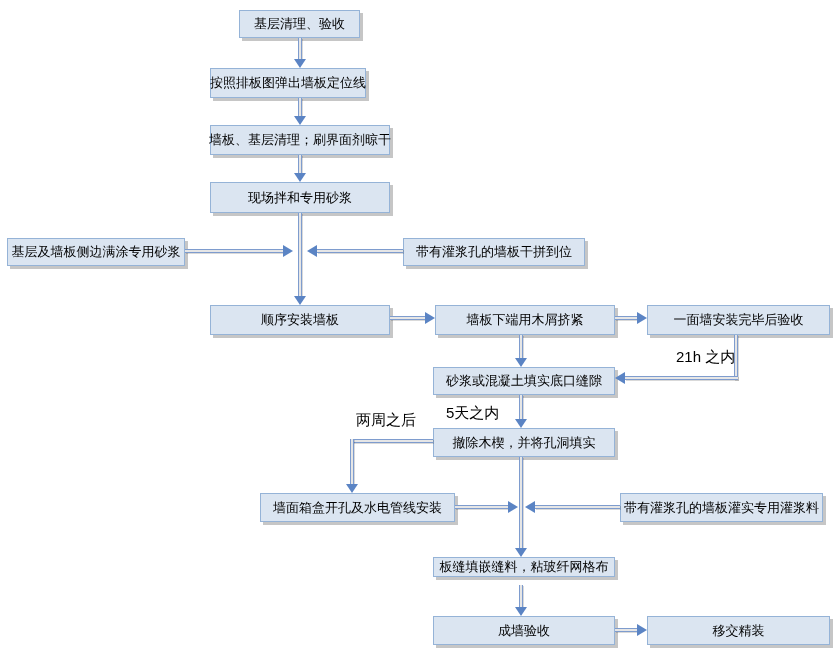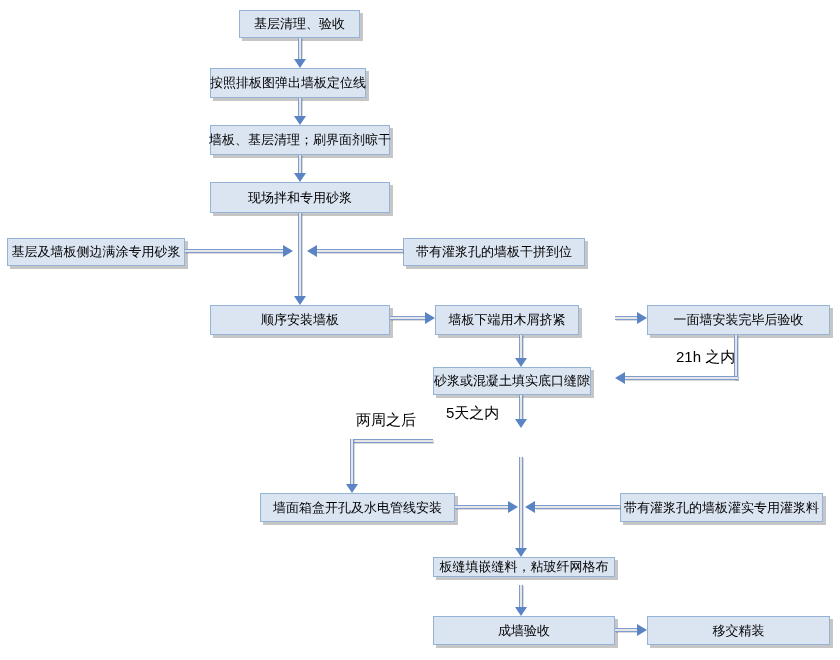--- a/index.html
+++ b/index.html
@@ -41,23 +41,24 @@
 
 <div id="canvas">
 
   <div class="node" style="left:239px;top:10px;width:121px;height:28px">基层清理、验收</div>
   <div class="node" style="left:210px;top:68px;width:156px;height:30px">按照排板图弹出墙板定位线</div>
   <div class="node" style="left:210px;top:125px;width:180px;height:30px">墙板、基层清理；刷界面剂晾干</div>
   <div class="node" style="left:210px;top:182px;width:180px;height:31px">现场拌和专用砂浆</div>
   <div class="node" style="left:7px;top:238px;width:178px;height:28px">基层及墙板侧边满涂专用砂浆</div>
   <div class="node" style="left:403px;top:238px;width:182px;height:28px">带有灌浆孔的墙板干拼到位</div>
   <div class="node" style="left:210px;top:305px;width:180px;height:30px">顺序安装墙板</div>
-  <div class="node" style="left:435px;top:305px;width:144px;height:30px">墙板下端用木屑挤紧</div>
+  <div class="node" style="left:435px;top:305px;width:180px;height:30px">墙板下端用木屑挤紧</div>
   <div class="node" style="left:647px;top:305px;width:183px;height:30px">一面墙安装完毕后验收</div>
-  <div class="node" style="left:433px;top:367px;width:158px;height:28px">砂浆或混凝土填实底口缝隙</div>
+  <div class="node" style="left:433px;top:367px;width:182px;height:28px">砂浆或混凝土填实底口缝隙</div>
+  <div class="node" style="left:433px;top:428px;width:182px;height:29px">撤除木楔，并将孔洞填实</div>
   <div class="node" style="left:260px;top:493px;width:195px;height:29px">墙面箱盒开孔及水电管线安装</div>
   <div class="node" style="left:620px;top:493px;width:203px;height:29px">带有灌浆孔的墙板灌实专用灌浆料</div>
   <div class="node" style="left:433px;top:557px;width:182px;height:20px">板缝填嵌缝料，粘玻纤网格布</div>
   <div class="node" style="left:433px;top:616px;width:182px;height:29px">成墙验收</div>
   <div class="node" style="left:647px;top:616px;width:183px;height:29px">移交精装</div>
 
   <div class="shaft-v" style="left:298px;top:38px;height:21px"></div>
   <div class="ah ah-down" style="left:294px;top:59px"></div>
 
   <div class="shaft-v" style="left:298px;top:98px;height:18px"></div>

